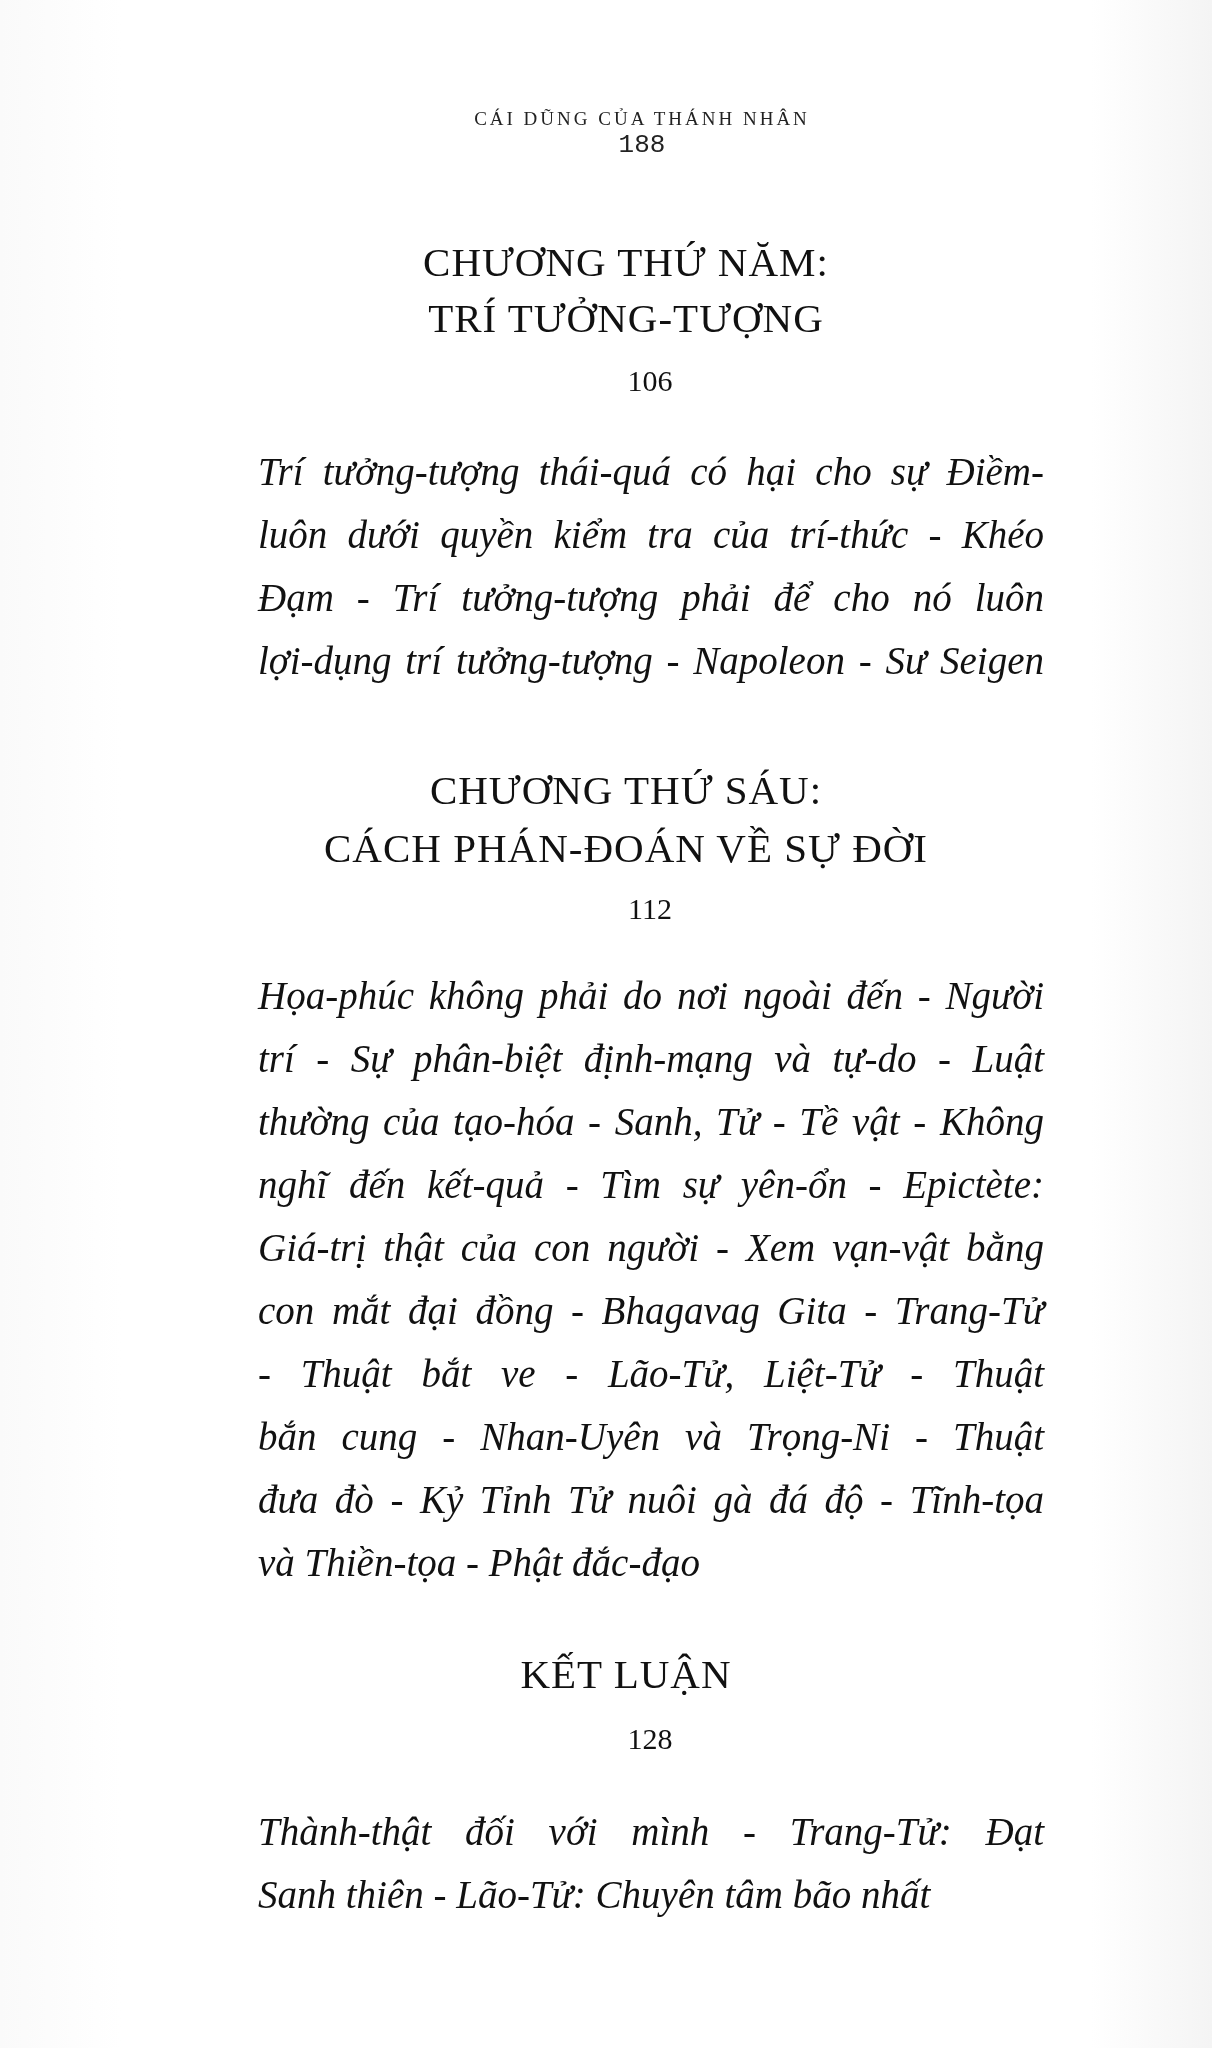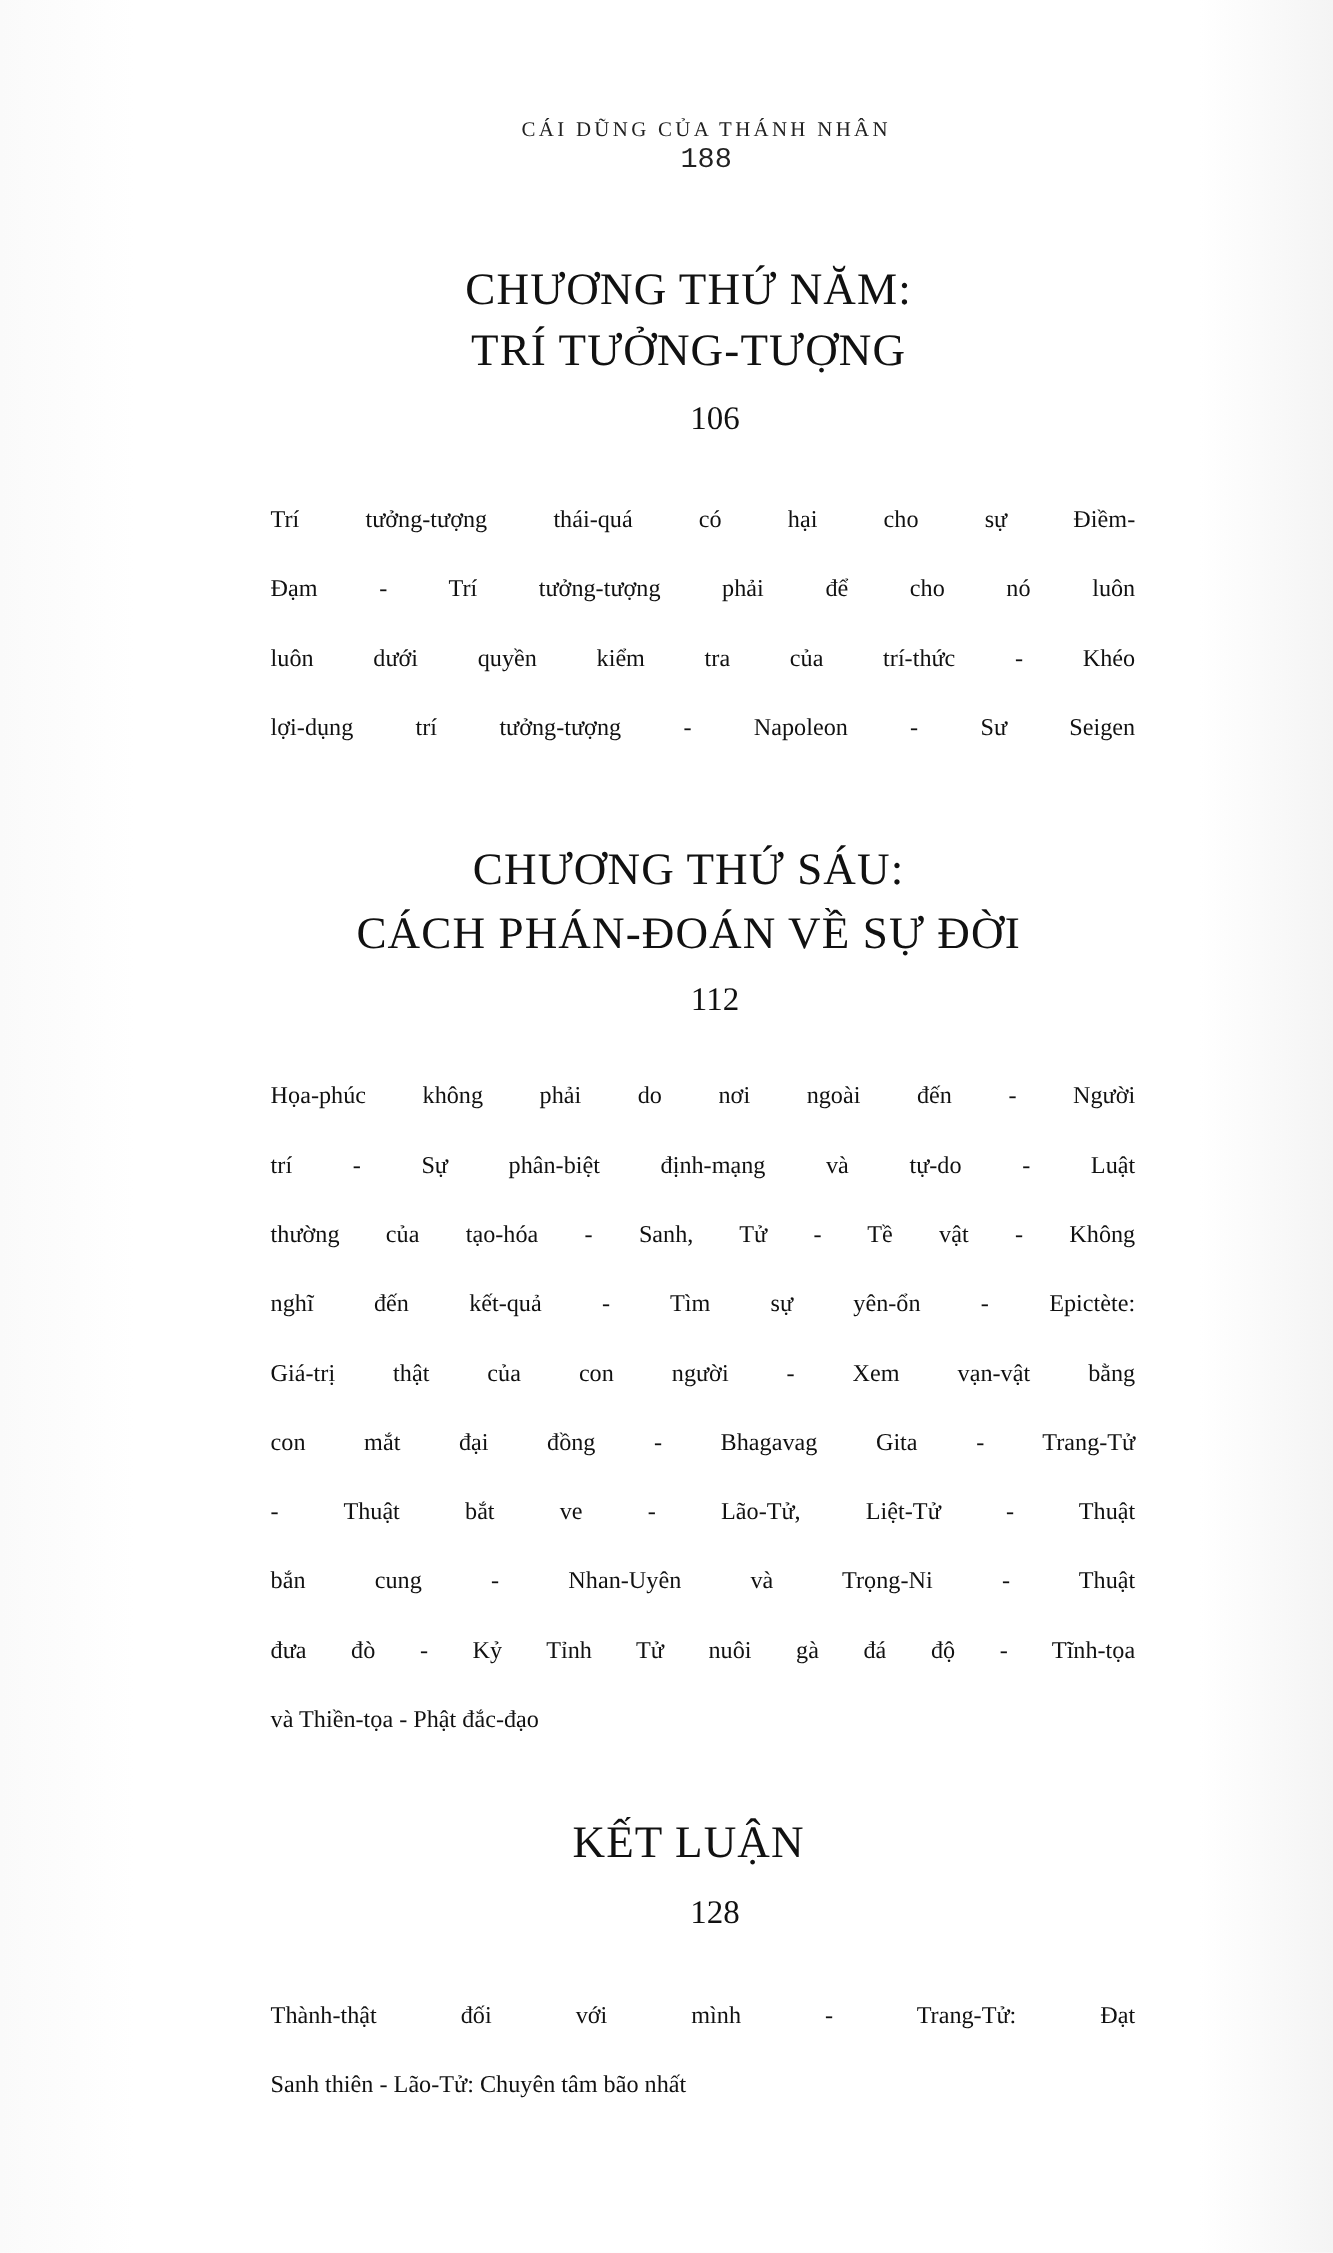--- a/index.html
+++ b/index.html
@@ -23,44 +23,44 @@
     position: absolute; left: 0; width: 1212px; text-align: center;
     font-family: "Liberation Serif", serif; font-size: 41px; letter-spacing: 1px; color: #111;
     line-height: 1;
     padding-left: 20px;
   }
   .chapter-page {
     position: absolute; left: 0; width: 1212px; text-align: center;
     font-family: "Liberation Serif", serif; font-size: 30px; color: #111; line-height: 1; margin-left: 44px;
   }
   .summary {
-    position: absolute; left: 246px; width: 786px;
-    font-family: "Liberation Serif", serif; font-size: 22px; color: #111;
+    position: absolute; left: 258px; width: 786px;
+    font-family: "Liberation Serif", serif; font-size: 39px; color: #111; font-style: italic;
   }
   .summary .line { display: block; height: 63px; line-height: 63px; text-align: justify; text-align-last: justify; white-space: nowrap; }
   .summary .line.last { text-align-last: left; }
 </style>
 </head>
 <body>
 
 <div class="page">
 
   <div class="running-head">
     <span class="rh-title">CÁI DŨNG CỦA THÁNH NHÂN</span>
     <span class="rh-rule"></span>
     <span class="rh-page">188</span>
   </div>
 
   <div class="chapter-title" style="top:242px;">CHƯƠNG THỨ NĂM:</div>
   <div class="chapter-title" style="top:298px;">TRÍ TƯỞNG-TƯỢNG</div>
   <div class="chapter-page" style="top:366px;">106</div>
   <div class="summary" style="top:440px;">
     <span class="line">Trí tưởng-tượng thái-quá có hại cho sự Điềm-</span>
+    <span class="line">luôn dưới quyền kiểm tra của trí-thức - Khéo</span>
     <span class="line">Đạm - Trí tưởng-tượng phải để cho nó luôn</span>
-    <span class="line">luôn dưới quyền kiểm tra của trí-thức - Khéo</span>
     <span class="line">lợi-dụng trí tưởng-tượng - Napoleon - Sư Seigen</span>
   </div>
 
   <div class="chapter-title" style="top:770px;">CHƯƠNG THỨ SÁU:</div>
   <div class="chapter-title" style="top:828px;">CÁCH PHÁN-ĐOÁN VỀ SỰ ĐỜI</div>
   <div class="chapter-page" style="top:894px;">112</div>
   <div class="summary" style="top:964px;">
     <span class="line">Họa-phúc không phải do nơi ngoài đến - Người</span>
     <span class="line">trí - Sự phân-biệt định-mạng và tự-do - Luật</span>
     <span class="line">thường của tạo-hóa - Sanh, Tử - Tề vật - Không</span>

